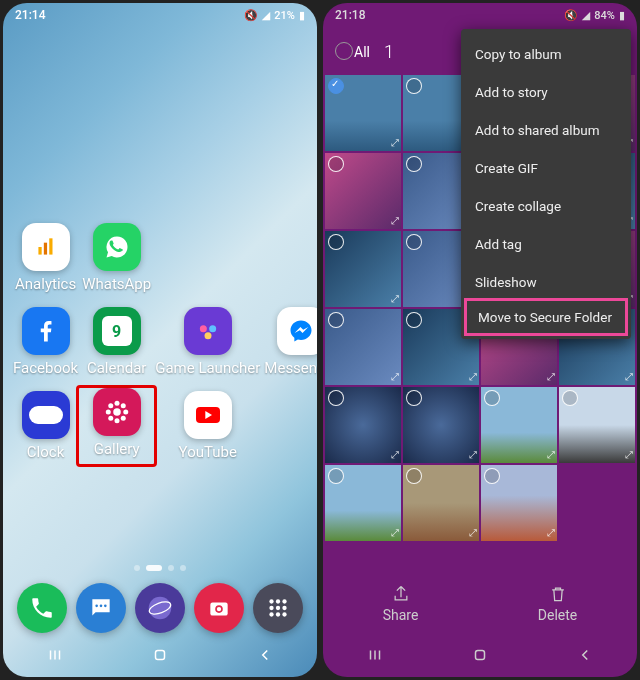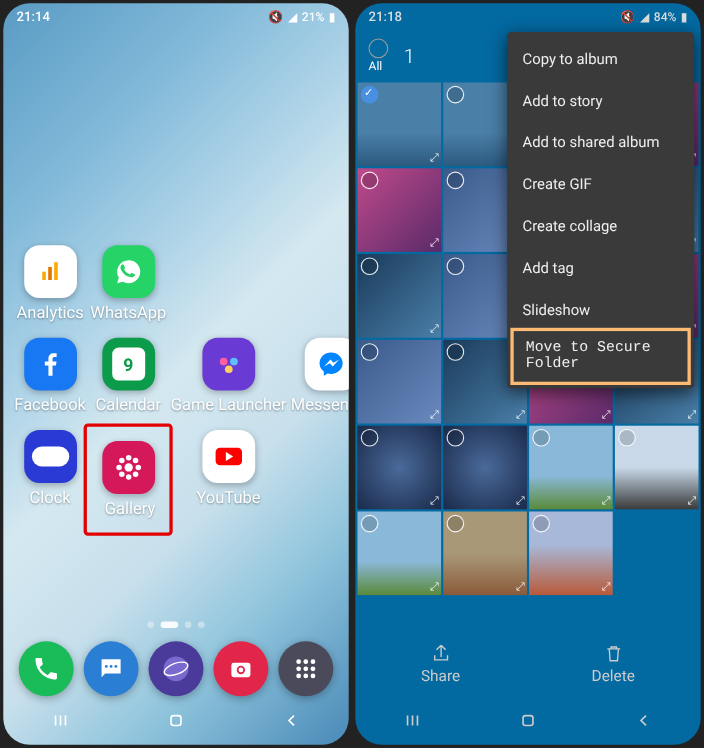--- a/index.html
+++ b/index.html
@@ -1,50 +1,50 @@
 <!DOCTYPE html>
 <html><head>
 <meta charset="utf-8">
 <style>
   * { box-sizing: border-box; margin: 0; padding: 0; }
   body { font-family: -apple-system, Roboto, sans-serif; background: #222; width: 640px; height: 680px; display: flex; gap: 6px; padding: 3px; }
   .phone { flex: 1; height: 674px; border-radius: 24px; overflow: hidden; position: relative; }
   .phone-left { background: linear-gradient(135deg, #5a9bc4 0%, #7fb8d8 20%, #a8d0e6 35%, #d4e8f0 50%, #c8e0ec 65%, #8fc4dc 80%, #4a8ab8 100%); }
-  .phone-right { background: #0369a1; }
+  .phone-right { background: #701a75; }
   .statusbar { height: 24px; display: flex; justify-content: space-between; align-items: center; padding: 0 12px; color: #fff; font-size: 12px; font-weight: 500; }
   .phone-right .statusbar { color: #ddd; }
   .status-icons { display: flex; align-items: center; gap: 4px; font-size: 11px; }
   .home-grid { position: absolute; top: 220px; left: 10px; right: 10px; display: grid; grid-template-columns: repeat(4, 1fr); gap: 14px 4px; }
   .app-icon { display: flex; flex-direction: column; align-items: center; gap: 4px; }
   .app-icon .icon { width: 48px; height: 48px; border-radius: 14px; display: flex; align-items: center; justify-content: center; box-shadow: 0 2px 6px rgba(0,0,0,0.25); }
   .app-icon .label { color: #fff; font-size: 15px; text-shadow: 0 1px 2px rgba(0,0,0,0.4); white-space: nowrap; }
-  .highlight-red { border: 3px solid #e30000; padding: 13px; margin: -6px; border-radius: 4px; align-items: flex-end; }
+  .highlight-red { border: 3px solid #e30000; padding: 0; margin: -6px; border-radius: 4px; }
   .dock { position: absolute; bottom: 44px; left: 10px; right: 10px; display: flex; justify-content: space-around; }
   .dock .icon { width: 50px; height: 50px; border-radius: 50%; display: flex; align-items: center; justify-content: center; box-shadow: 0 2px 8px rgba(0,0,0,0.3); }
   .page-dots { position: absolute; bottom: 106px; left: 0; right: 0; display: flex; justify-content: center; gap: 6px; }
   .page-dots span { width: 6px; height: 6px; border-radius: 50%; background: rgba(255,255,255,0.4); }
   .page-dots span.active { width: 16px; border-radius: 3px; background: rgba(255,255,255,0.9); }
   .navbar { position: absolute; bottom: 0; left: 0; right: 0; height: 40px; display: flex; justify-content: space-around; align-items: center; }
   .navbar svg { width: 18px; height: 18px; }
   .phone-left .navbar { color: #fff; }
   .phone-right .navbar { color: #ccc; }
   
   .select-header { height: 48px; display: flex; align-items: center; padding: 0 12px; gap: 14px; color: #fff; }
-  .select-all { display: flex; flex-direction: column; align-items: flex-start; font-size: 11px; gap: 1px; }
+  .select-all { display: flex; flex-direction: row; align-items: flex-end; font-size: 14px; gap: 1px; }
   .select-all .circle { width: 18px; height: 18px; border: 1.5px solid #999; border-radius: 50%; }
   .select-count { font-size: 18px; font-weight: 300; }
   .gallery-grid { display: grid; grid-template-columns: repeat(4, 1fr); gap: 2px; padding: 0 2px; }
   .thumb { aspect-ratio: 1; position: relative; background: #333; overflow: hidden; }
   .thumb .sel { position: absolute; top: 3px; left: 3px; width: 16px; height: 16px; border-radius: 50%; border: 1.5px solid rgba(255,255,255,0.9); background: rgba(0,0,0,0.15); }
   .thumb .sel.checked { background: #4a90e2; border-color: #4a90e2; }
   .thumb .sel.checked::after { content: "✓"; color: #fff; font-size: 10px; position: absolute; top: -1px; left: 2px; }
   .thumb .expand { position: absolute; bottom: 2px; right: 2px; color: rgba(255,255,255,0.9); font-size: 10px; }
   .context-menu { position: absolute; top: 26px; right: 6px; width: 170px; background: #3a3a3a; border-radius: 4px; box-shadow: 0 4px 16px rgba(0,0,0,0.6); padding: 6px 0; z-index: 10; }
   .menu-item { padding: 11px 14px; color: #eee; font-size: 13.5px; }
-  .menu-item.hl { border: 3px solid #fdba74; margin: -3px 3px; padding: 8px 11px; font-family: Liberation Mono, monospace; }
+  .menu-item.hl { border: 3px solid #ec4899; margin: -3px 3px; padding: 8px 11px; }
   .bottom-actions { position: absolute; bottom: 44px; left: 0; right: 0; height: 60px; display: flex; justify-content: space-around; align-items: center; color: #ccc; }
   .action { display: flex; flex-direction: column; align-items: center; gap: 3px; font-size: 14px; }
   .action svg { width: 20px; height: 20px; }
   
   .t-ocean { background: linear-gradient(#4a7fa8 60%, #2d5a7f); }
   .t-phone1 { background: linear-gradient(135deg, #1a3a5a, #4a7fa8); }
   .t-phone2 { background: linear-gradient(135deg, #c04a8a, #5a2a6a); }
   .t-phone3 { background: linear-gradient(135deg, #3a5a8a, #6a8abf); }
   .t-apps { background: radial-gradient(#4a6a9a, #1a2a4a); }
   .t-sky { background: linear-gradient(#8ab8d8 60%, #5a8a3a); }

